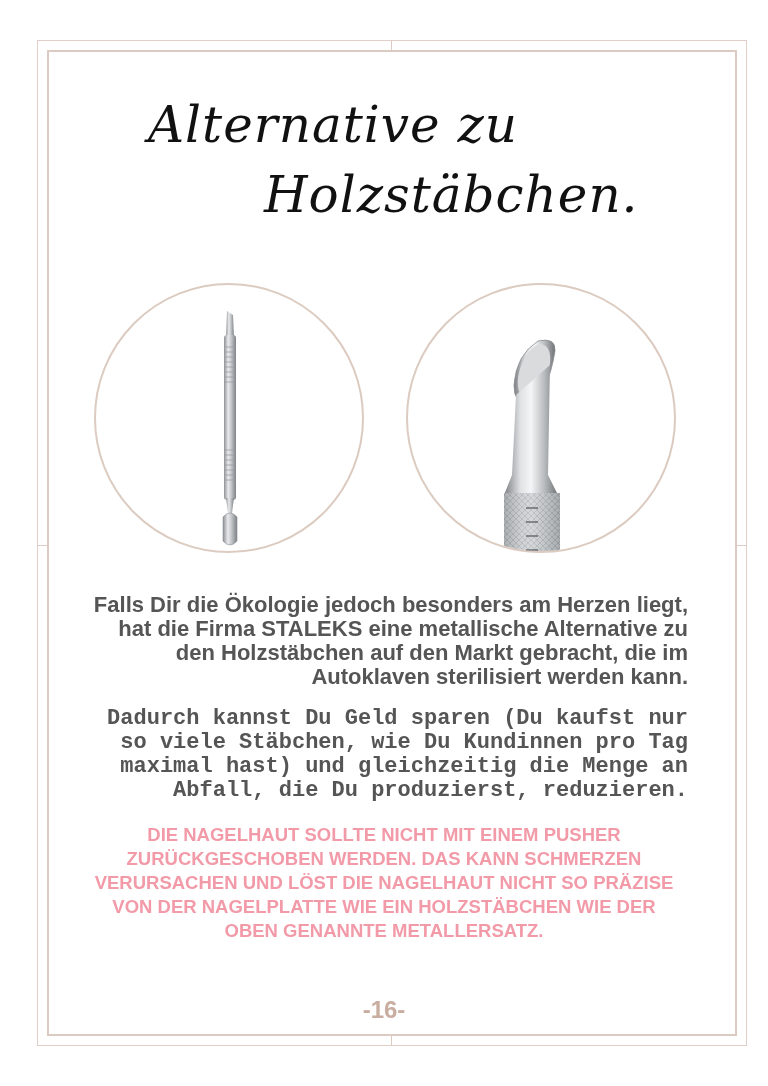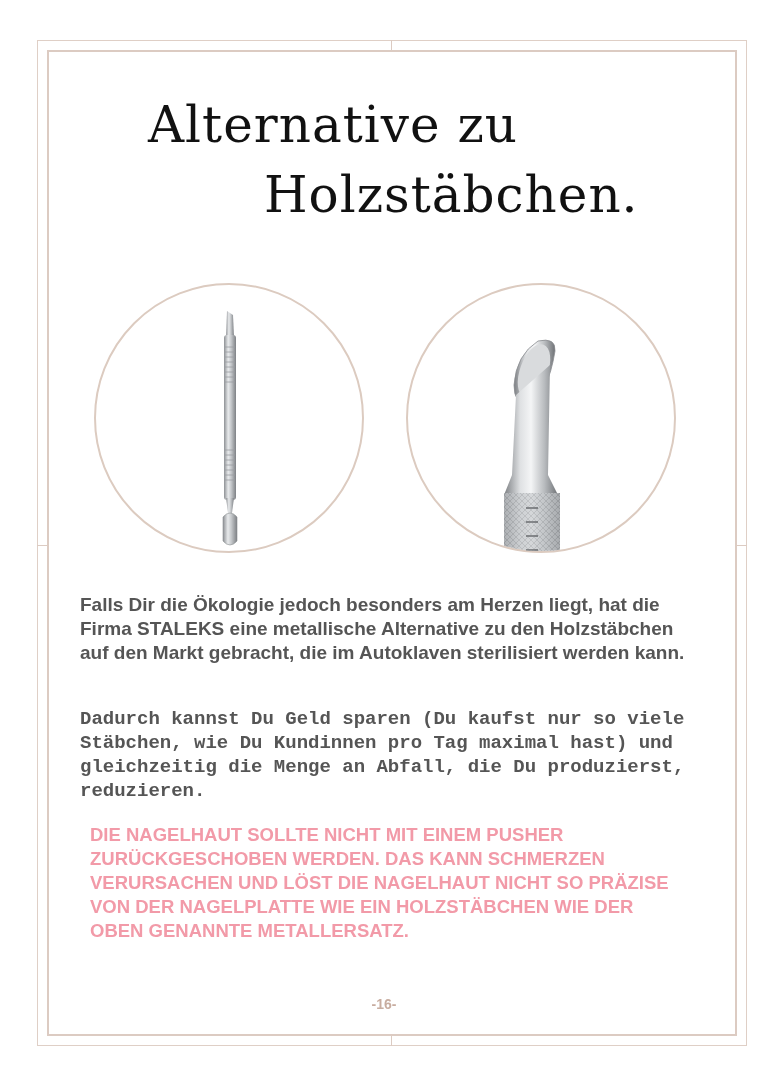--- a/index.html
+++ b/index.html
@@ -5,33 +5,33 @@
   html, body { margin: 0; padding: 0; background: #ffffff; }
   body { width: 768px; height: 1086px; position: relative; overflow: hidden; font-family: "Liberation Sans", sans-serif; }
   .frame-outer { position: absolute; left: 37px; top: 40px; width: 710px; height: 1006px; border: 1px solid #dfcfc6; box-sizing: border-box; }
   .frame-inner { position: absolute; left: 47px; top: 50px; width: 690px; height: 986px; border: 2px solid #dccbc2; box-sizing: border-box; }
   .tick { position: absolute; background: #dccbc2; }
   .tick.top { left: 391px; top: 40px; width: 1px; height: 10px; }
   .tick.bottom { left: 391px; top: 1036px; width: 1px; height: 10px; }
   .tick.left { left: 37px; top: 545px; width: 10px; height: 1px; }
   .tick.right { left: 737px; top: 545px; width: 10px; height: 1px; }
 
-  .title { position: absolute; font-family: "DejaVu Serif", serif; color: #111; font-size: 50px; letter-spacing: 1px; line-height: 1; }
+  .title { position: absolute; font-family: "DejaVu Serif", serif; font-style: italic; color: #111; font-size: 50px; letter-spacing: 1px; line-height: 1; }
   .title.l1 { left: 148px; top: 100px; }
   .title.l2 { left: 264px; top: 170px; }
 
   .circle { position: absolute; width: 270px; height: 270px; border-radius: 50%; border: 2px solid #dccbc0; box-sizing: border-box; overflow: hidden; background: #fff; }
   .circle.c1 { left: 94px; top: 283px; }
   .circle.c2 { left: 406px; top: 283px; }
 
-  .body-text { position: absolute; left: 80px; width: 608px; text-align: left; color: #555555; font-size: 19px; line-height: 24px; font-weight: 600; }
+  .body-text { position: absolute; left: 80px; width: 608px; text-align: right; color: #555555; font-size: 22px; line-height: 24px; font-weight: 600; }
   .p1 { top: 593px; }
   .p2 { top: 707px; font-family: Liberation Mono, monospace; }
-  .warn { position: absolute; left: 90px; width: 588px; top: 823px; text-align: left; color: #f29aa8; font-size: 18.5px; line-height: 24px; font-weight: 600; text-transform: uppercase; }
-  .page-num { position: absolute; left: 334px; width: 100px; top: 996px; text-align: center; color: #c8ada0; font-size: 14px; font-weight: 700; }
+  .warn { position: absolute; left: 90px; width: 588px; top: 823px; text-align: center; color: #f29aa8; font-size: 18.5px; line-height: 24px; font-weight: 600; text-transform: uppercase; }
+  .page-num { position: absolute; left: 334px; width: 100px; top: 996px; text-align: center; color: #c8ada0; font-size: 24px; font-weight: 700; }
 </style>
 </head>
 <body>
 
 <div class="frame-outer"></div>
 <div class="frame-inner"></div>
 <div class="tick top"></div>
 <div class="tick bottom"></div>
 <div class="tick left"></div>
 <div class="tick right"></div>

